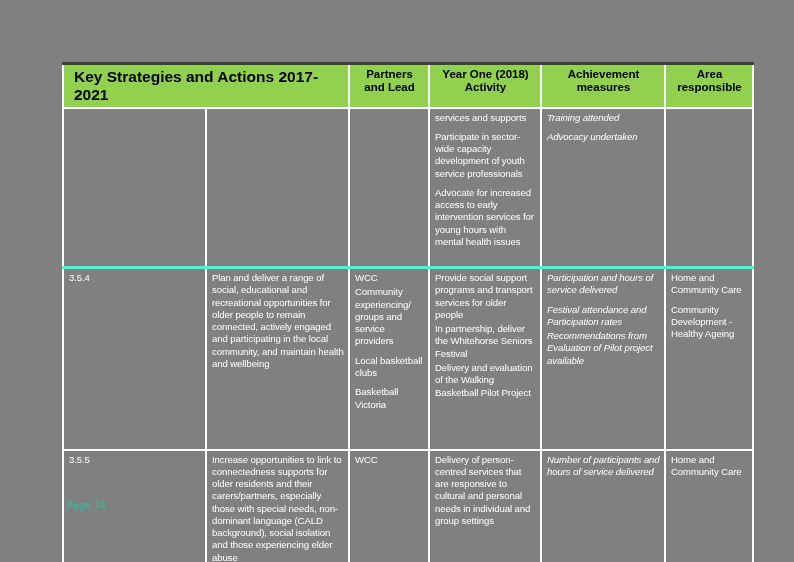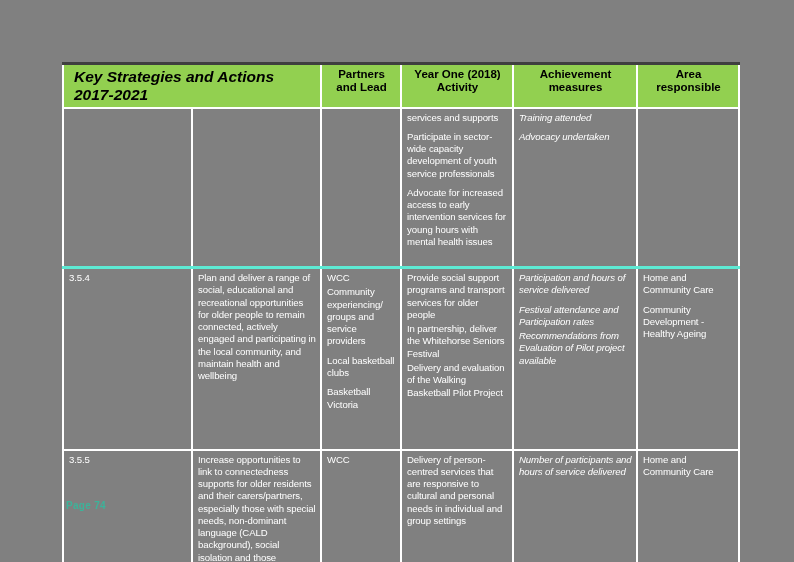--- a/index.html
+++ b/index.html
@@ -72,25 +72,25 @@
   tbody tr.row-thick > td { border-top: 3px solid #5eead4; margin-top: 8px; }
   tbody tr.row-last > td { border-bottom: 2px solid #ffffff; }
 
   td.c-id    { width: 68px; }
   td.c-desc  { width: 190px; }
   td.c-part  { width: 80px; }
   td.c-year  { width: 112px; }
   td.c-ach   { width: 124px; font-style: italic; }
   td.c-area  { width: 102px; }
 
-  th.w-main { width: 258px; font-style: italic; }
+  th.w-main { width: 286px; }
   th.w-part { width: 80px; }
   th.w-year { width: 112px; }
   th.w-ach  { width: 124px; }
-  th.w-area { width: 102px; }
+  th.w-area { width: 88px; }
 
   .cell-p { margin: 0 0 7px 0; }
   .cell-p:last-child { margin-bottom: 0; }
   .cell-p.tight { margin-bottom: 2px; }
 
   
   .page-footer {
     position: absolute;
     left: 66px;
     top: 500px;

